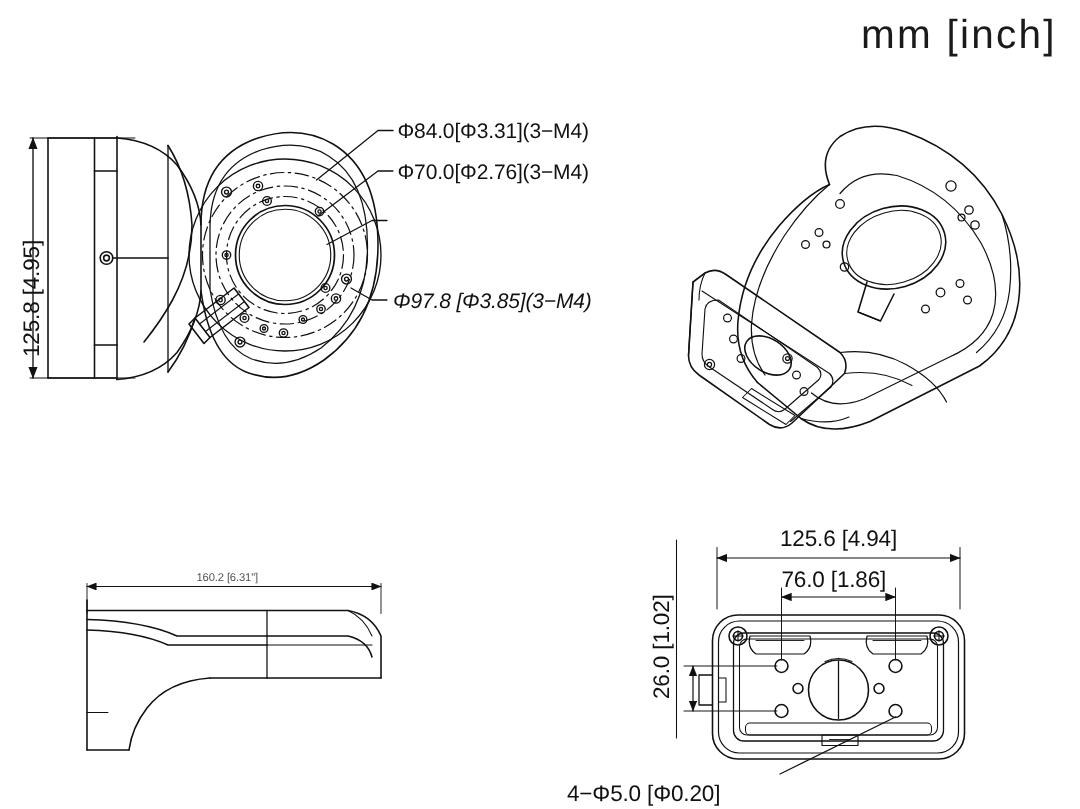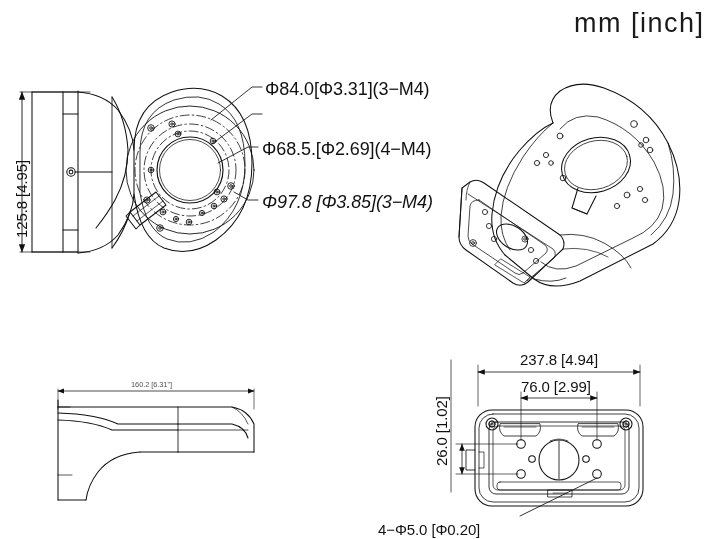--- a/index.html
+++ b/index.html
@@ -31,21 +31,21 @@
     white-space: pre;
     color: #111111;
     line-height: 1;
   }
   .units-title {
     font-size: 27px;
     letter-spacing: 1.5px;
     color: #1a1a1a;
   }
   .callout {
-    font-size: 18px;
+    font-size: 14px;
     letter-spacing: -0.1px;
   }
   .dim {
     font-size: 15px;
     letter-spacing: -0.1px;
   }
   .dim-small {
     font-size: 7.5px;
     letter-spacing: -0.1px;
     color: #555555;
@@ -352,23 +352,23 @@
         <path d="M 520 516 L 597 478"></path>
       </g>
     </g>
   </svg>
 
   <div class="txt units-title" style="left:574px; top:10px;">mm [inch]</div>
 
   <div class="txt dim rot90" style="left:14px; top:238px;">125.8 [4.95]</div>
 
   <div class="txt callout" style="left:265px; top:80px;">Φ84.0[Φ3.31](3−M4)</div>
-  <div class="txt callout" style="left:262px; top:140px;">Φ68.5.[Φ2.69](4−M4)</div>
+  <div class="txt callout" style="left:265px; top:107px;">Φ70.0[Φ2.76](3−M4)</div>
   <div class="txt callout" style="left:262px; top:193px;font-style:italic;">Φ97.8 [Φ3.85](3−M4)</div>
 
   <div class="txt dim-small" style="left:131px; top:381px;">160.2 [6.31"]</div>
 
-  <div class="txt dim" style="left:520px; top:352px;">237.8 [4.94]</div>
-  <div class="txt dim" style="left:521px; top:379px;">76.0 [2.99]</div>
+  <div class="txt dim" style="left:520px; top:352px;">125.6 [4.94]</div>
+  <div class="txt dim" style="left:521px; top:379px;">76.0 [1.86]</div>
   <div class="txt dim rot90" style="left:434px; top:466px;">26.0 [1.02]</div>
   <div class="txt dim" style="left:378px; top:510px;margin-top:12px;">4−Φ5.0 [Φ0.20]</div>
 
 </div>
 
 </body></html>

